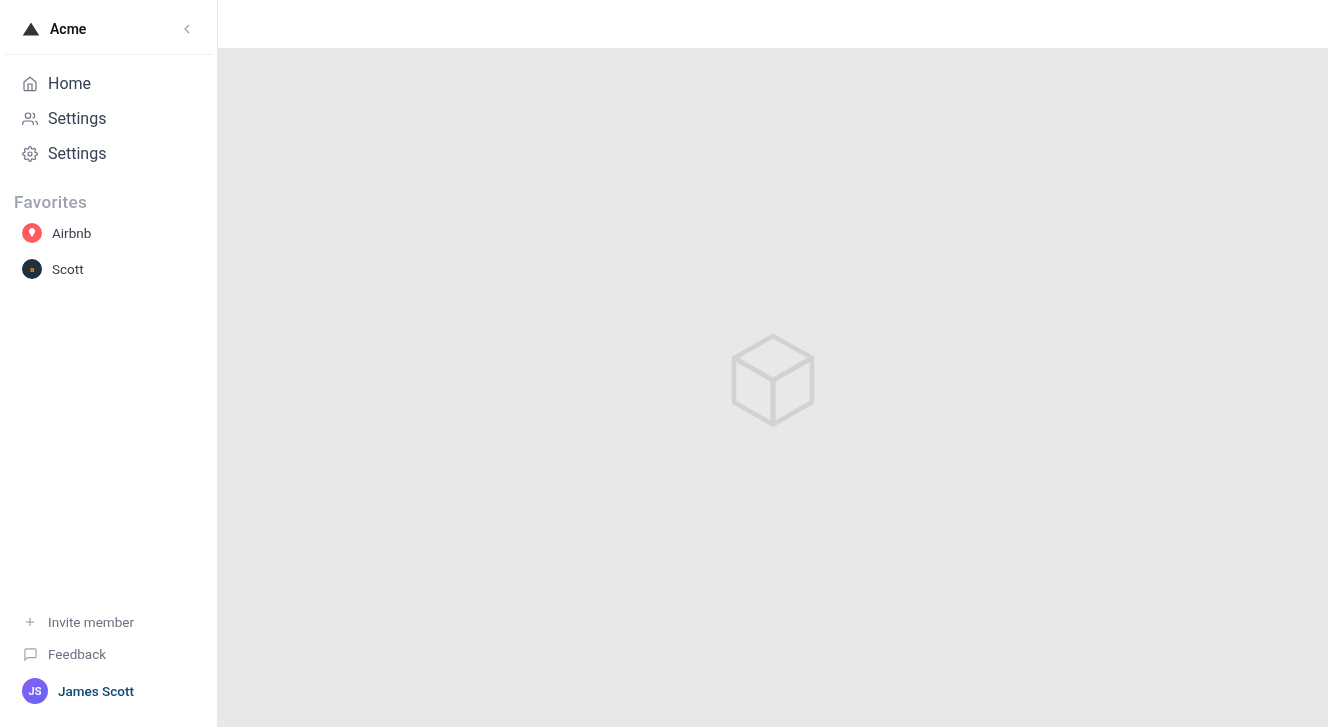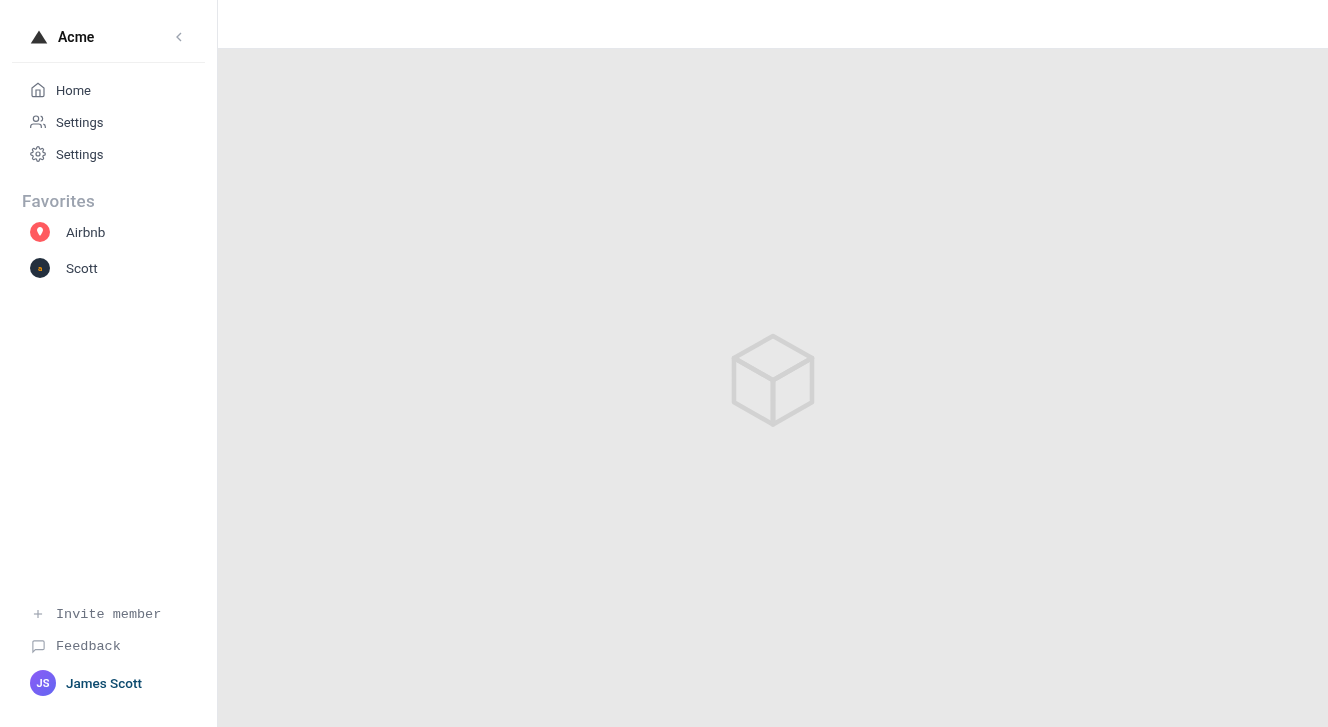--- a/index.html
+++ b/index.html
@@ -19,21 +19,21 @@
 
     
     .sidebar {
       width: 218px;
       min-width: 218px;
       height: 100%;
       background: #fff;
       border-right: 1px solid #e5e7eb;
       display: flex;
       flex-direction: column;
-      padding: 12px;
+      padding: 4px;
     }
 
     .sidebar-header {
       display: flex;
       align-items: center;
       justify-content: space-between;
       padding: 14px 16px;
       border-bottom: 1px solid #f0f0f0;
     }
 
@@ -73,21 +73,21 @@
       gap: 2px;
     }
 
     .nav-item {
       display: flex;
       align-items: center;
       gap: 10px;
       padding: 7px 10px;
       border-radius: 6px;
       cursor: pointer;
-      font-size: 13px;
+      font-size: 16px;
       color: #374151;
       text-decoration: none;
       transition: background 0.15s;
     }
 
     .nav-item .nav-icon {
       width: 16px;
       height: 16px;
       display: flex;
       align-items: center;
@@ -112,21 +112,21 @@
     .favorites-section {
       padding: 0 8px;
       display: flex;
       flex-direction: column;
       gap: 2px;
     }
 
     .fav-item {
       display: flex;
       align-items: center;
-      gap: 16px;
+      gap: 10px;
       padding: 7px 10px;
       border-radius: 6px;
       cursor: pointer;
       font-size: 13.5px;
       color: #374151;
       transition: background 0.15s;
     }
 
     .fav-icon {
       width: 20px;
@@ -167,21 +167,20 @@
     .bottom-item {
       display: flex;
       align-items: center;
       gap: 10px;
       padding: 7px 10px;
       border-radius: 6px;
       cursor: pointer;
       font-size: 13.5px;
       color: #6b7280;
       transition: background 0.15s;
-      font-family: Liberation Mono, monospace;
     }
 
     .bottom-item .nav-icon {
       width: 16px;
       height: 16px;
       display: flex;
       align-items: center;
       justify-content: center;
       color: #9ca3af;
     }

